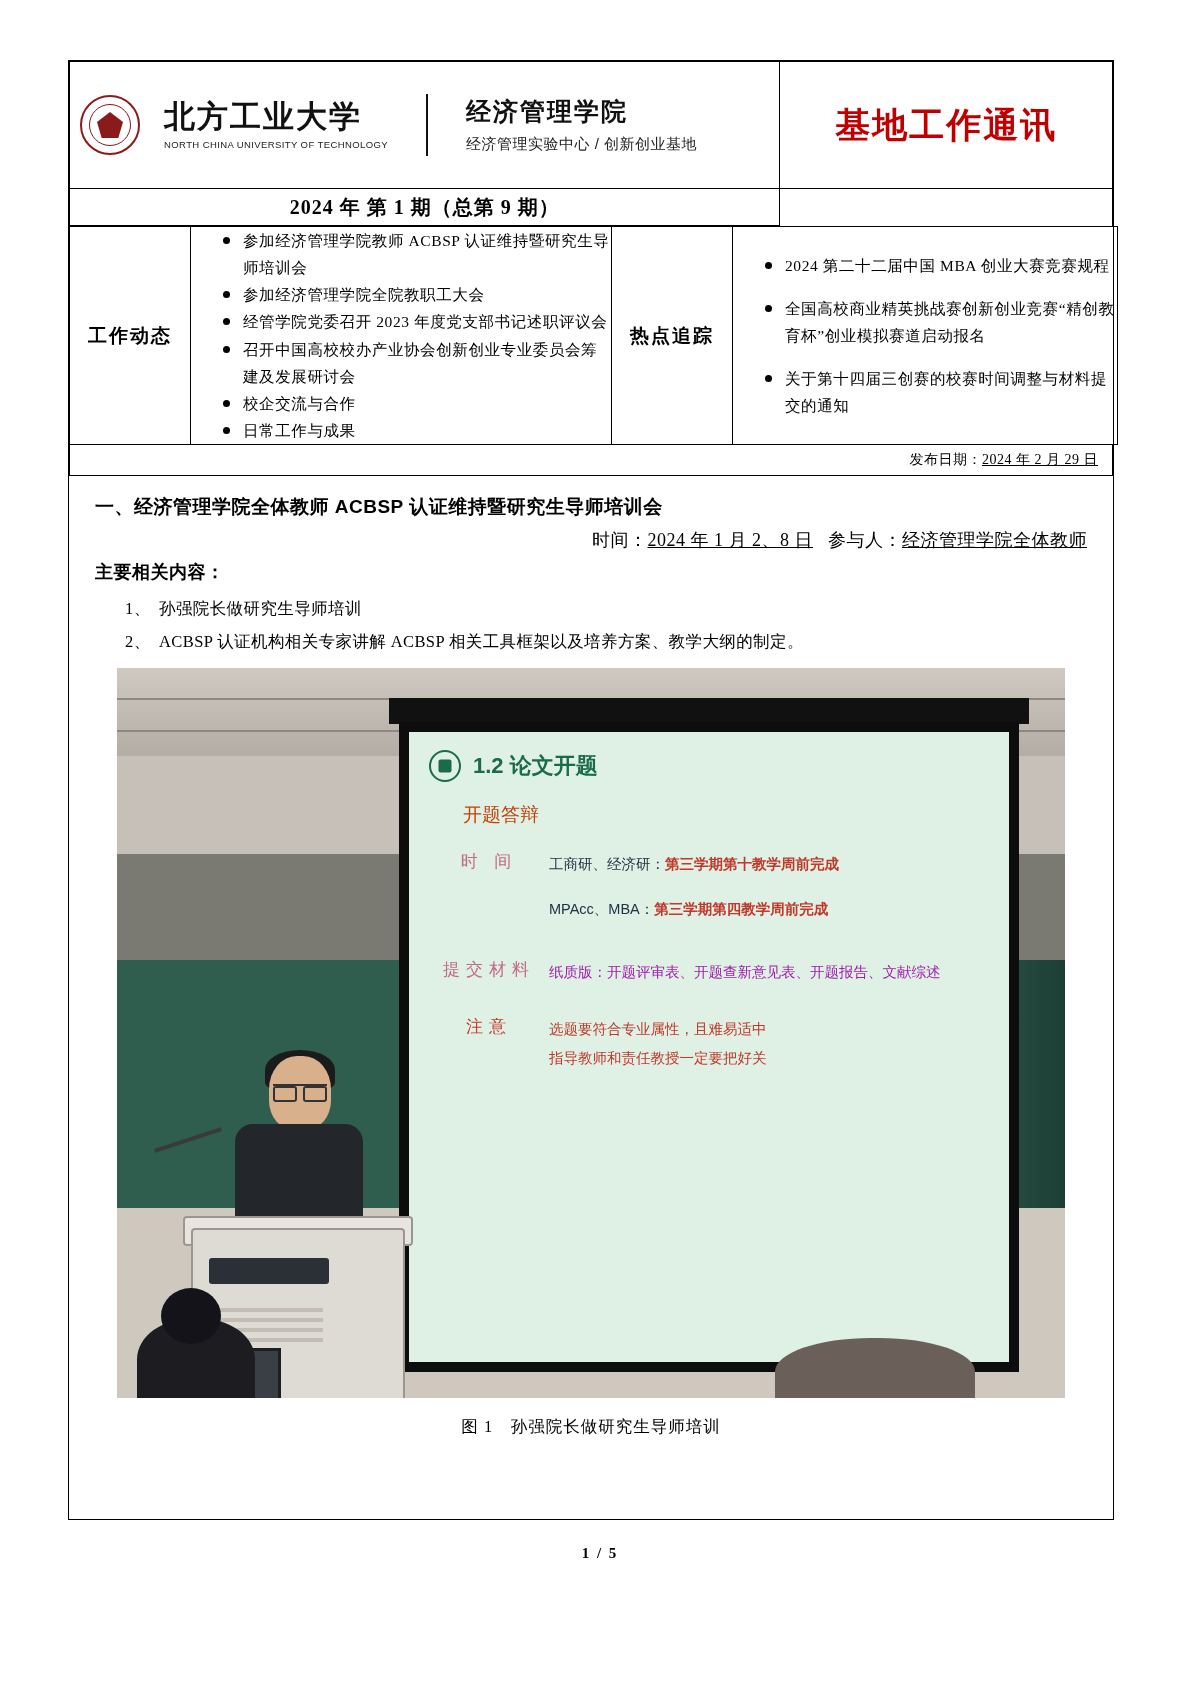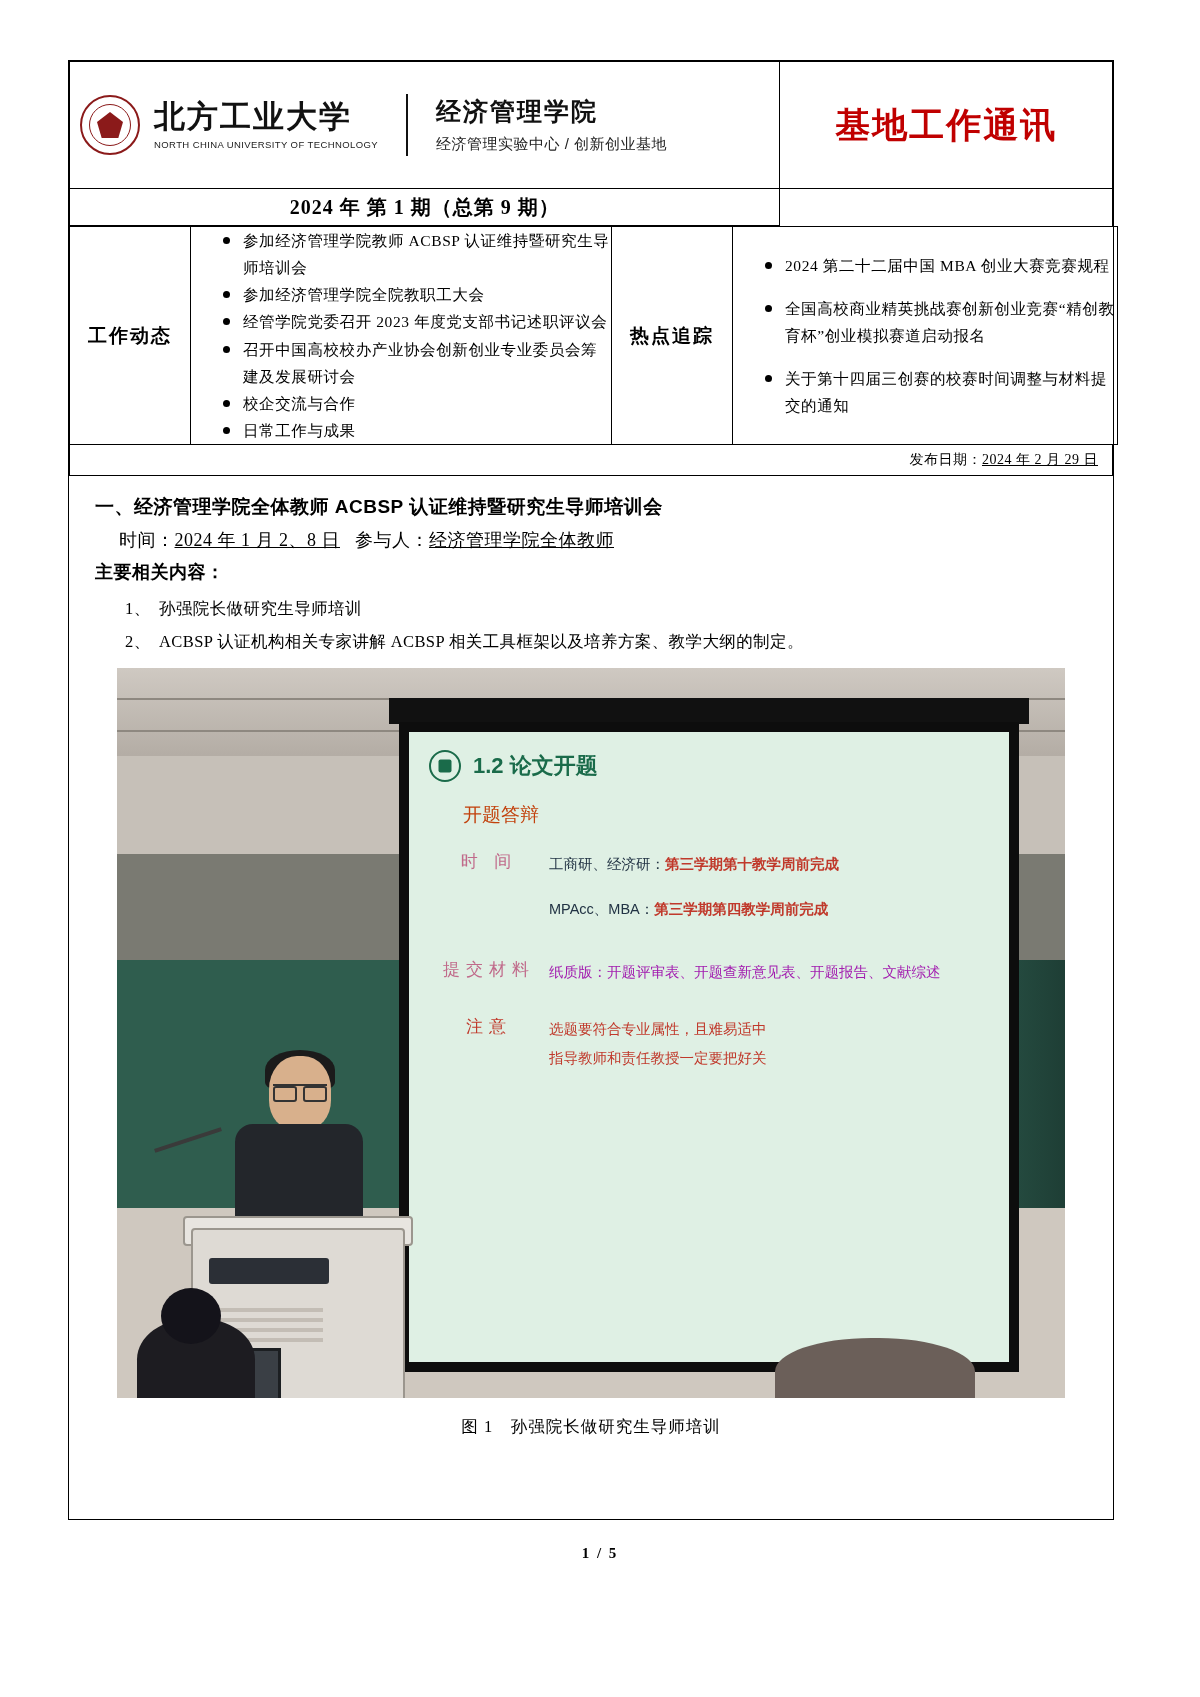--- a/index.html
+++ b/index.html
@@ -42,21 +42,21 @@
     padding: 8px 10px;
   }
   .masthead .bulletin-cell {
     width: 318px;
     text-align: center;
     vertical-align: middle;
   }
   .logo-wrap {
     display: flex;
     align-items: center;
-    gap: 14px;
+    gap: 24px;
   }
   .seal {
     width: 56px;
     height: 56px;
     border-radius: 50%;
     border: 2px solid #8b1a1a;
     background: #fff;
     position: relative;
     flex: none;
   }
@@ -201,20 +201,21 @@
     font-family: "Liberation Sans", sans-serif;
     font-size: 19px;
     font-weight: bold;
     margin: 6px 0 8px 0;
     letter-spacing: 0.5px;
   }
   .meta-line {
     font-size: 18px;
     margin: 0 0 8px 24px;
     letter-spacing: 0.5px;
+    text-align: right;
   }
   .strong-line {
     font-size: 18px;
     font-weight: bold;
     margin: 0 0 8px 0;
     letter-spacing: 0.5px;
   }
   ol.numbered {
     margin: 0 0 10px 0;
     padding: 0 0 0 30px;

